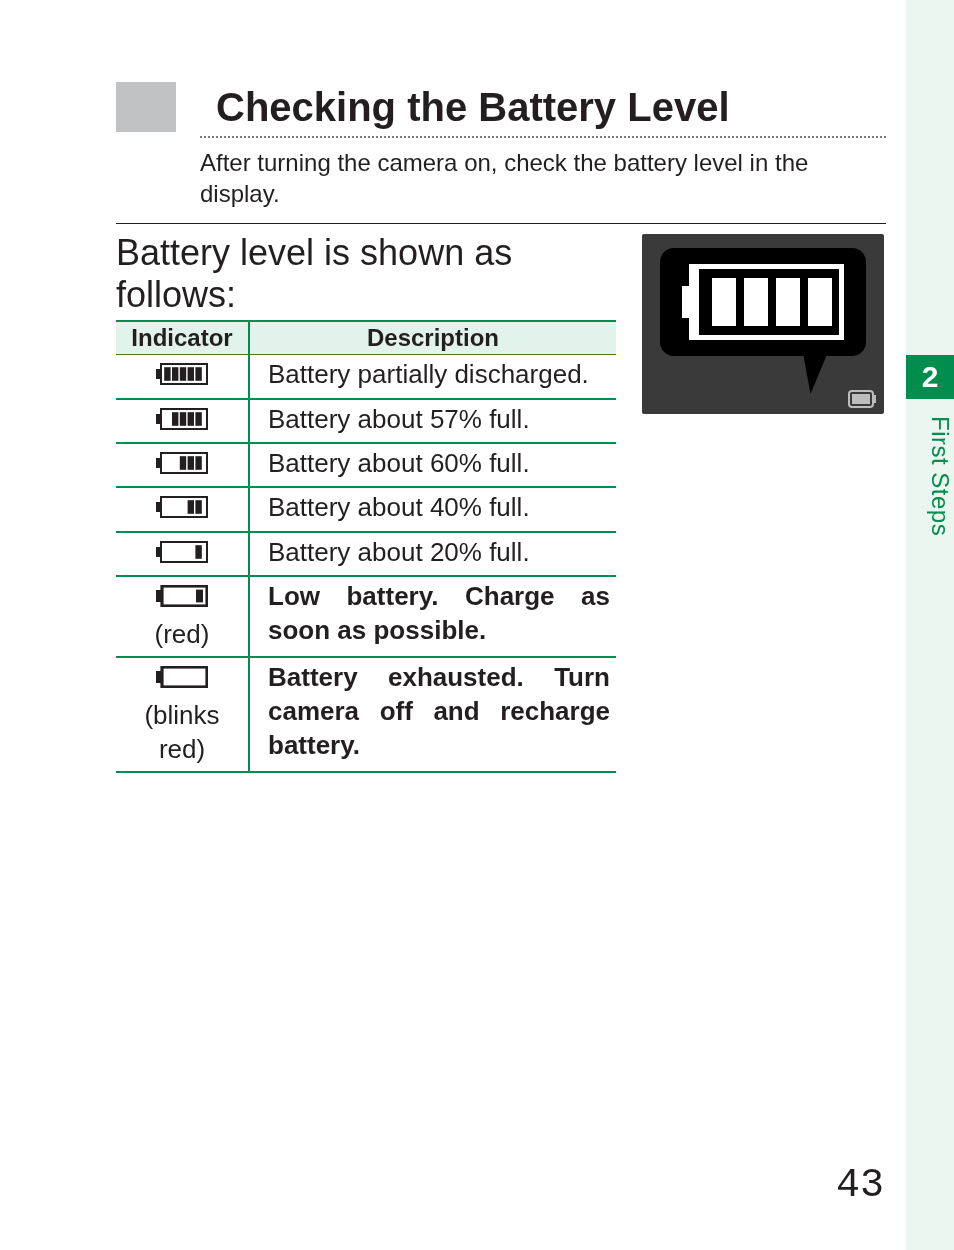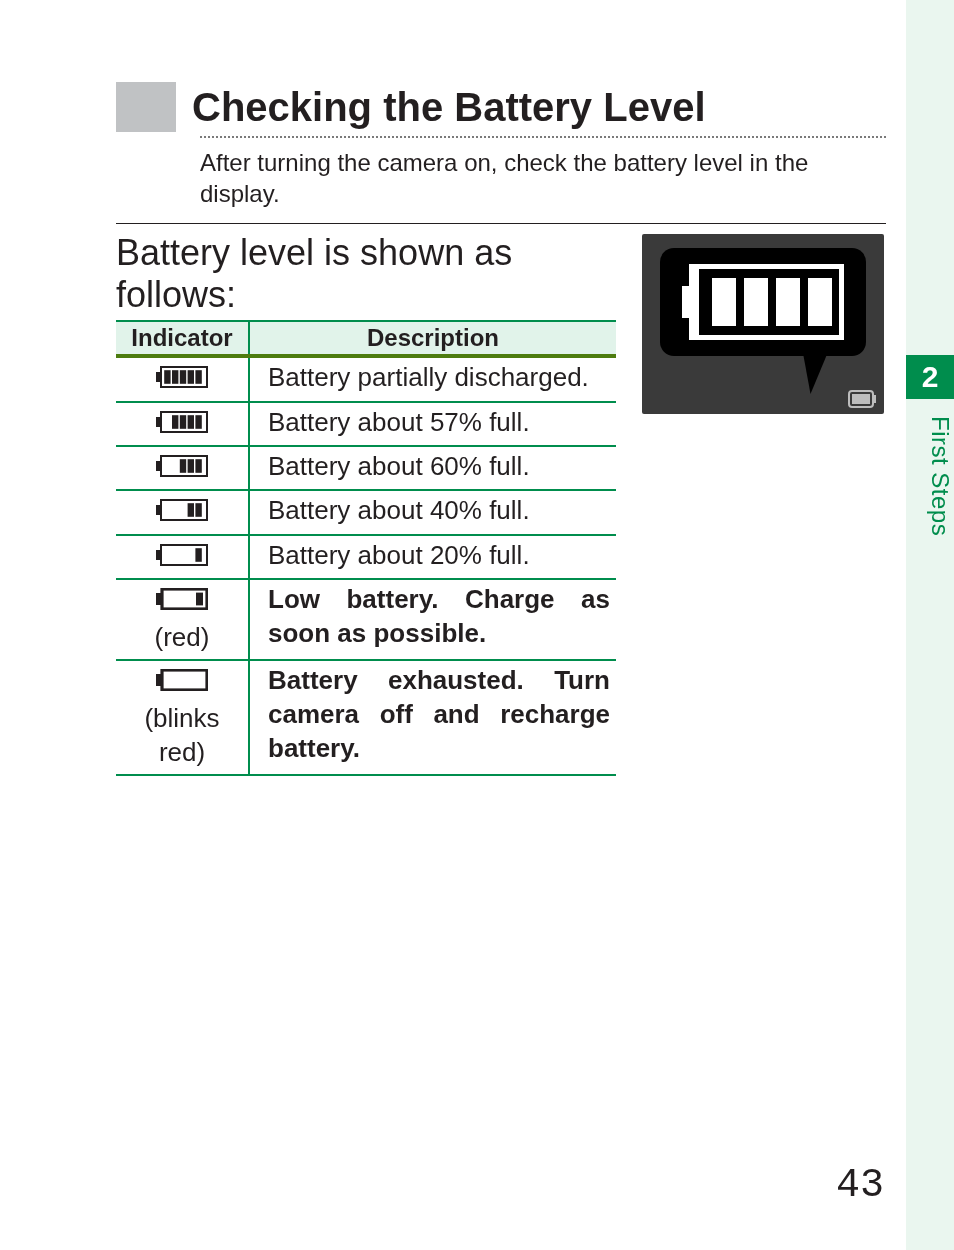--- a/index.html
+++ b/index.html
@@ -57,21 +57,21 @@
   .content {
     position: absolute;
     left: 116px;
     top: 82px;
     width: 770px;
   }
 
   .heading-row {
     display: flex;
     align-items: center;
-    gap: 16px;
+    gap: 40px;
   }
   .heading-box {
     width: 60px;
     height: 50px;
     background: #c0c2c4;
     flex: none;
   }
   .heading {
     font-family: "Myriad Pro", "Segoe UI", Arial, sans-serif;
     font-weight: 700;
@@ -116,21 +116,21 @@
     border-collapse: collapse;
     width: 500px;
   }
   table.batt thead th {
     background: #e1f3ea;
     font-family: "Myriad Pro", "Segoe UI", Arial, sans-serif;
     font-weight: 700;
     font-size: 24px;
     padding: 2px 6px;
     border-top: 2px solid #008d4d;
-    border-bottom: 4px solid #4d7c0f;
+    border-bottom: 1px solid #4d7c0f;
     margin-top: 28px;
   }
   table.batt thead th:first-child {
     border-right: 2px solid #008d4d;
     width: 120px;
   }
   table.batt tbody td {
     font-size: 26px;
     line-height: 1.32;
     padding: 2px 6px 2px 18px;

